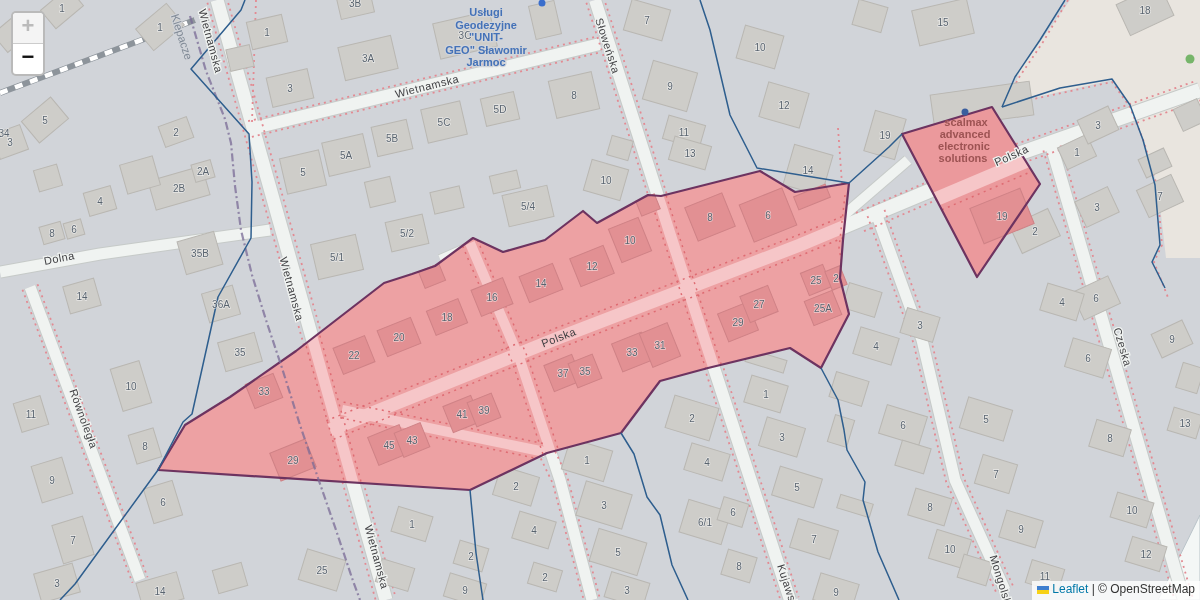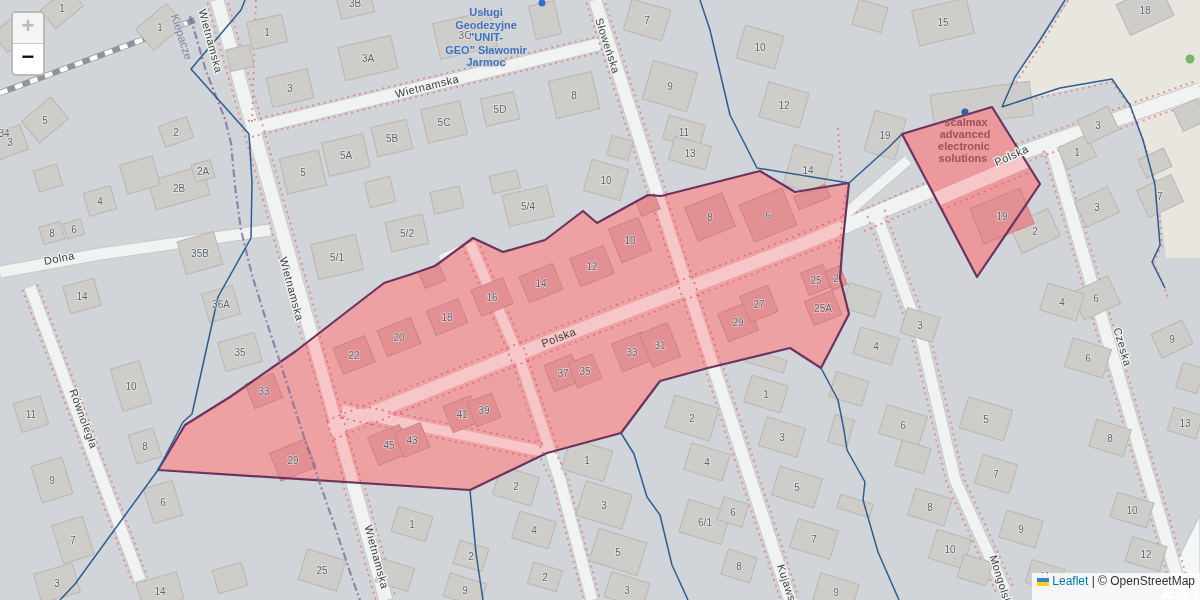--- a/index.html
+++ b/index.html
@@ -1,19 +1,19 @@
 <!DOCTYPE html>
 <html><head><meta charset="utf-8"><style>
 html,body{margin:0;padding:0;width:1200px;height:600px;overflow:hidden;font-family:"Liberation Sans",sans-serif;}
 #map{position:relative;width:1200px;height:600px;}
 #zoom{position:absolute;left:11px;top:11px;width:30px;background:#fff;border:2px solid rgba(0,0,0,0.27);border-radius:5px;z-index:10;}
 #zoom div{height:30px;line-height:30px;text-align:center;font:bold 22px "Liberation Sans",sans-serif;}
 #zin{color:#bbb;background:#f4f4f4;border-bottom:1px solid #ccc;border-radius:4px 4px 0 0;}
 #zout{color:#111;border-radius:0 0 4px 4px;}
-#attr{position:absolute;right:0;bottom:0;height:17px;line-height:17px;background:rgba(255,255,255,0.8);padding:0 5px 10px 5px;font-size:12px;color:#333;z-index:10;white-space:nowrap;}
+#attr{position:absolute;right:0;bottom:0;height:17px;line-height:17px;background:rgba(255,255,255,0.8);padding:0 5px 2px 5px;font-size:12px;color:#333;z-index:10;white-space:nowrap;}
 #attr a{color:#0078A8;text-decoration:none;}
 #flag{display:inline-block;width:12px;height:8px;vertical-align:-1px;}
 </style></head><body>
 <div id="map">
 <svg width="1200" height="600" viewBox="0 0 1200 600" font-family="Liberation Sans, sans-serif">
       <rect width="1200" height="600" fill="#d1d4d9"></rect>
       <polygon points="1070.0,0.0 1200.0,0.0 1200.0,258.0 1166.0,258.0 1158.0,188.0 1144.0,140.0 1130.0,106.0 1113.0,80.0 1010.0,103.0 1020.0,70.0 1045.0,35.0" fill="#e9e5df"></polygon>
       <polygon points="1158,600 1200,515 1200,600" fill="#f4f7f6" stroke="#b9c3c9" stroke-width="1"></polygon>
       <polyline points="217.0,0.0 386.0,600.0" fill="none" stroke="#c6cac8" stroke-width="15" stroke-linejoin="round"></polyline>
       <polyline points="595.0,0.0 672.0,240.0 790.0,600.0" fill="none" stroke="#c6cac8" stroke-width="14" stroke-linejoin="round"></polyline>

